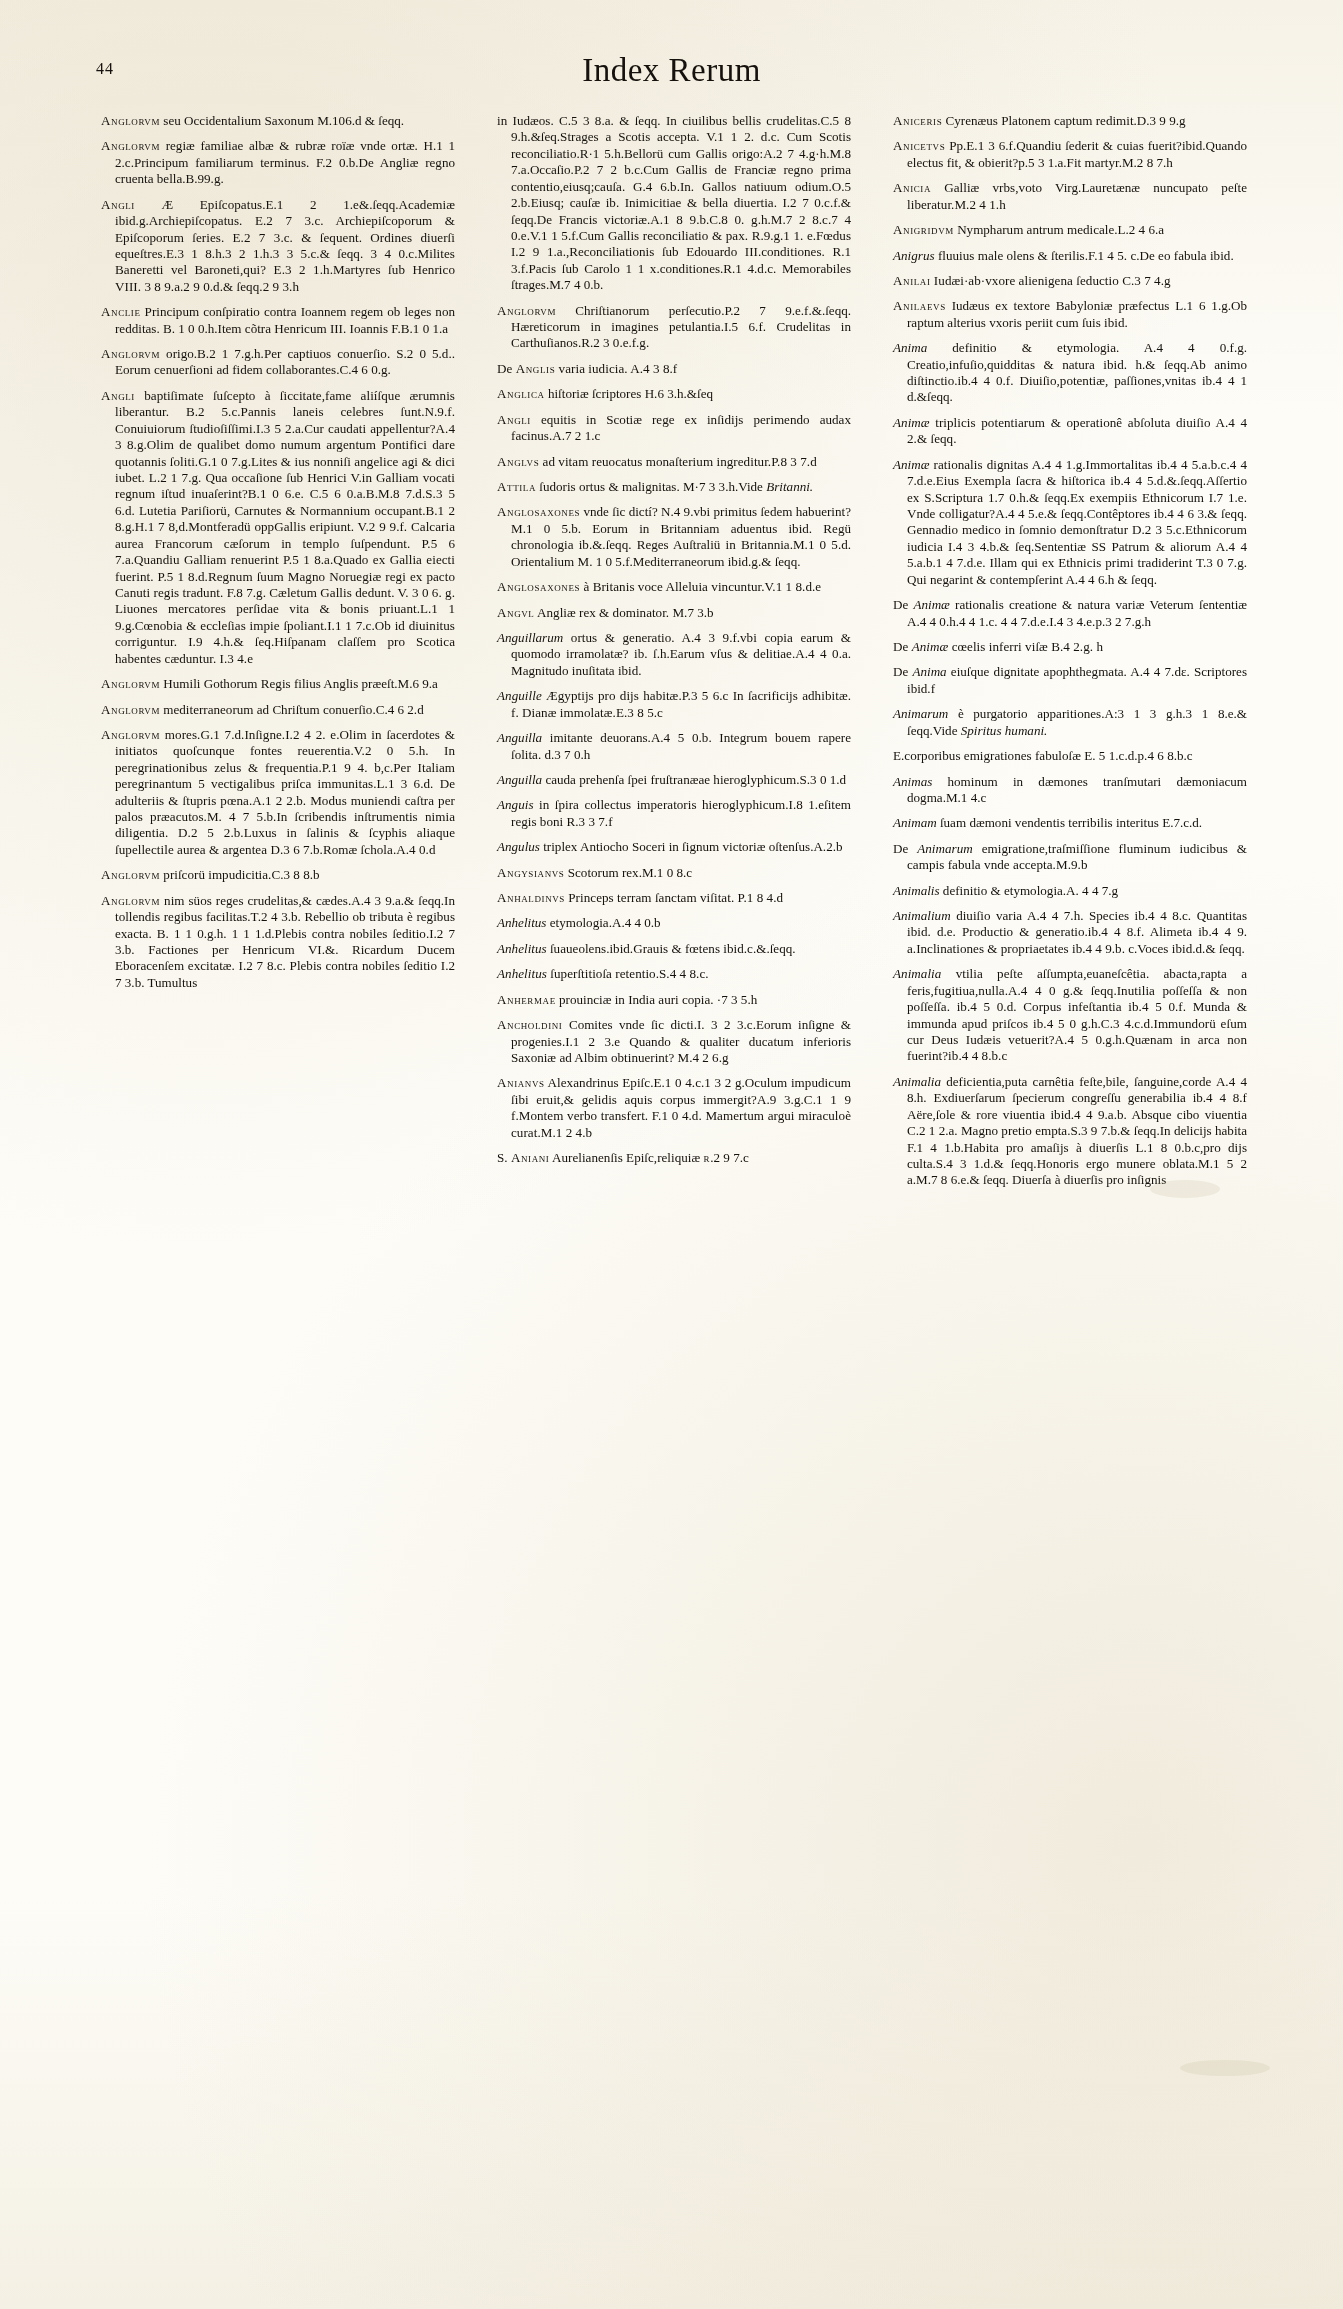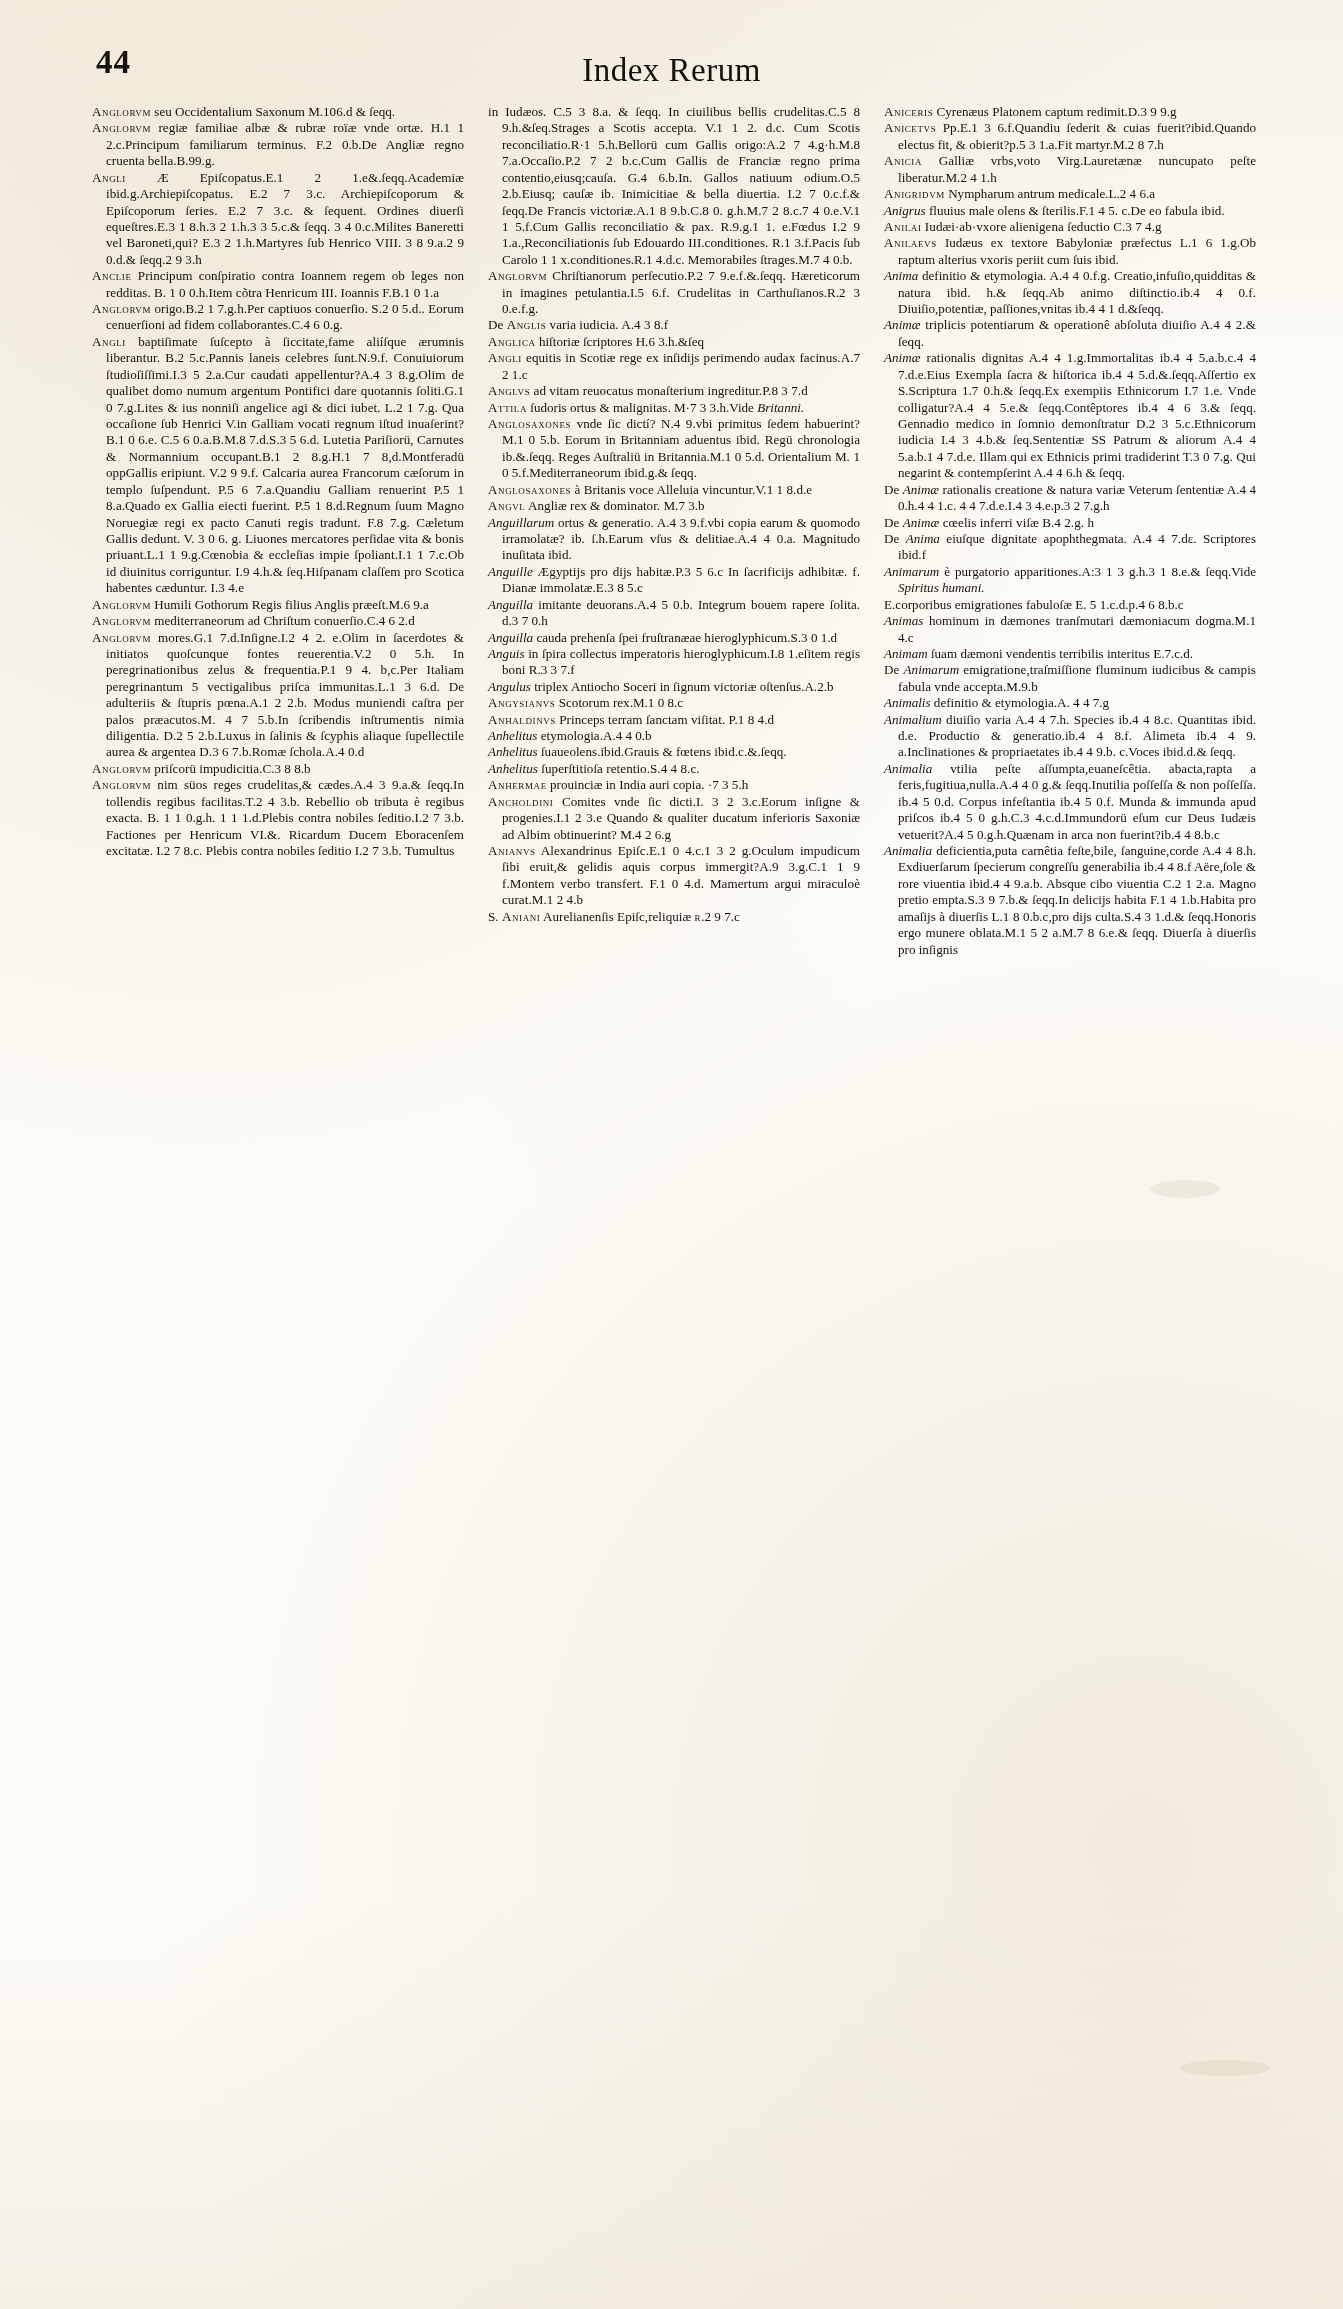--- a/index.html
+++ b/index.html
@@ -35,45 +35,44 @@
   }
   .page-title {
     font-family: "Liberation Serif", serif;
     font-size: 33px;
     letter-spacing: 0.5px;
     color: #16110c;
   }
   .folio {
     position: absolute;
     left: 96px;
-    top: 44px;
-    font-size: 33px;
+    top: 60px;
+    font-size: 16px;
     letter-spacing: 1px;
     color: #16110c;
-    font-weight: bold;
   }
   .columns {
     position: absolute;
     left: 92px;
     top: 104px;
     width: 1168px;
     display: flex;
     gap: 24px;
   }
   .col {
     width: 372px;
     font-size: 13.1px;
     line-height: 1.255;
     text-align: justify;
     text-justify: inter-word;
     hyphens: manual;
     color: #15110c;
   }
   .col p {
-    margin: 0;
+    margin: 9px;
     text-indent: 0;
     padding-left: 14px;
     text-indent: -14px;
   }
   .sc {
     font-variant: small-caps;
     letter-spacing: 0.6px;
   }
   .it { font-style: italic; }
   .entry { display: block; }

